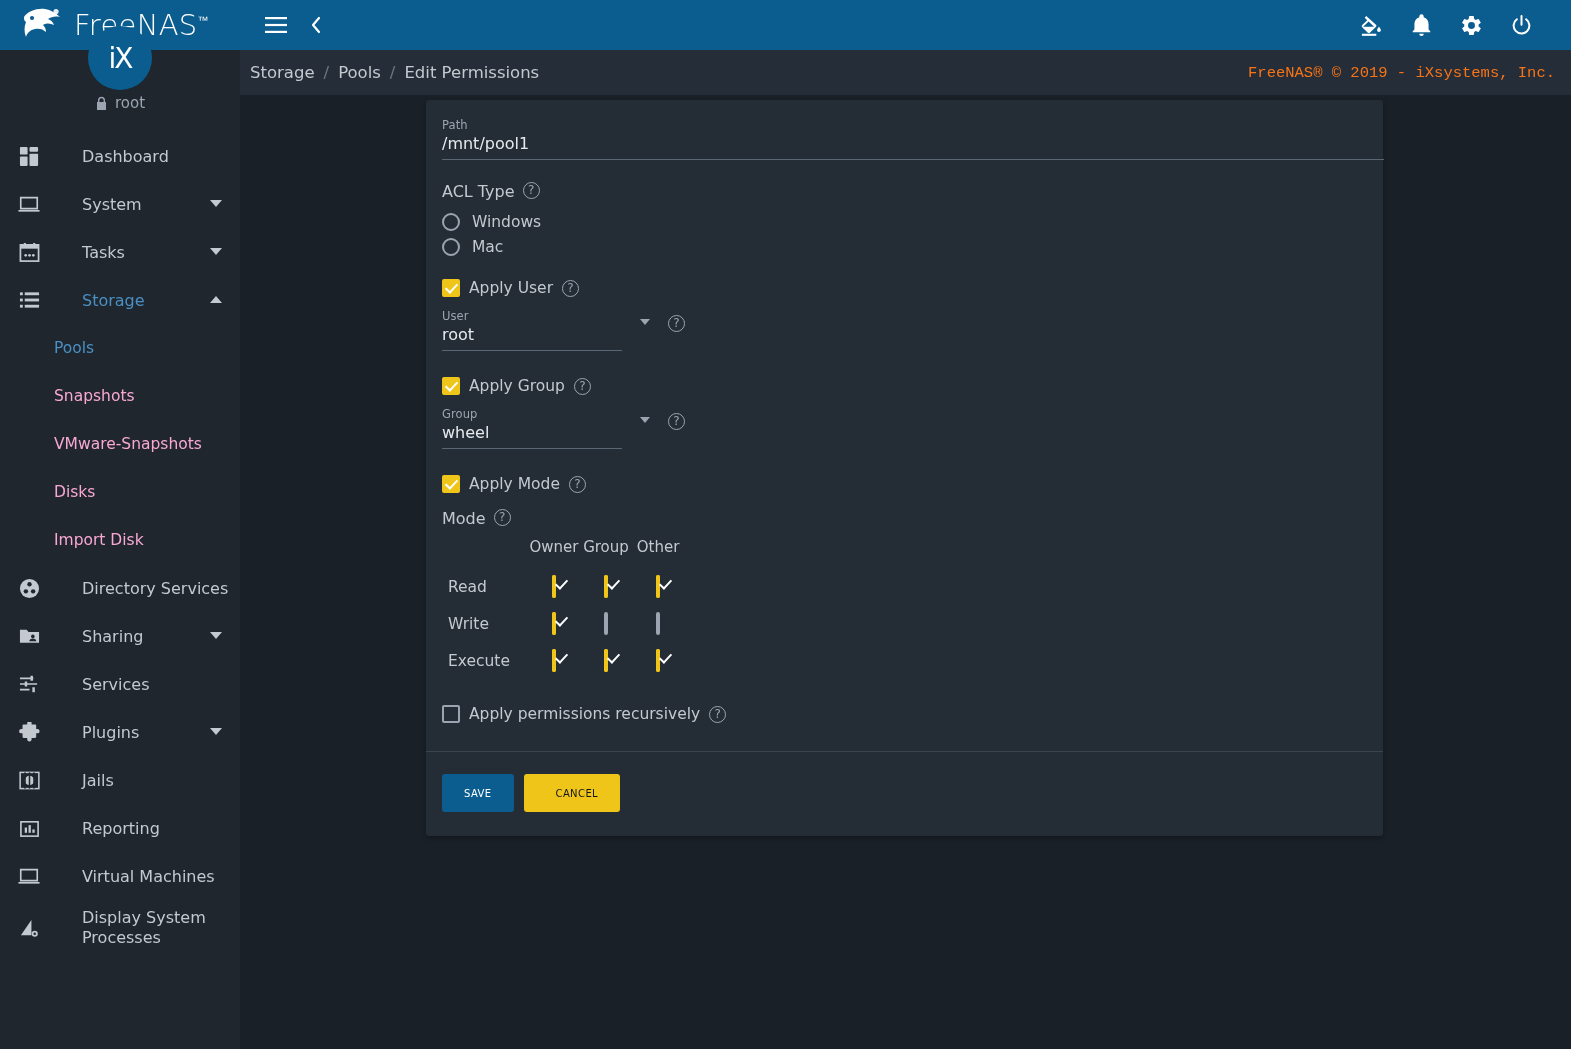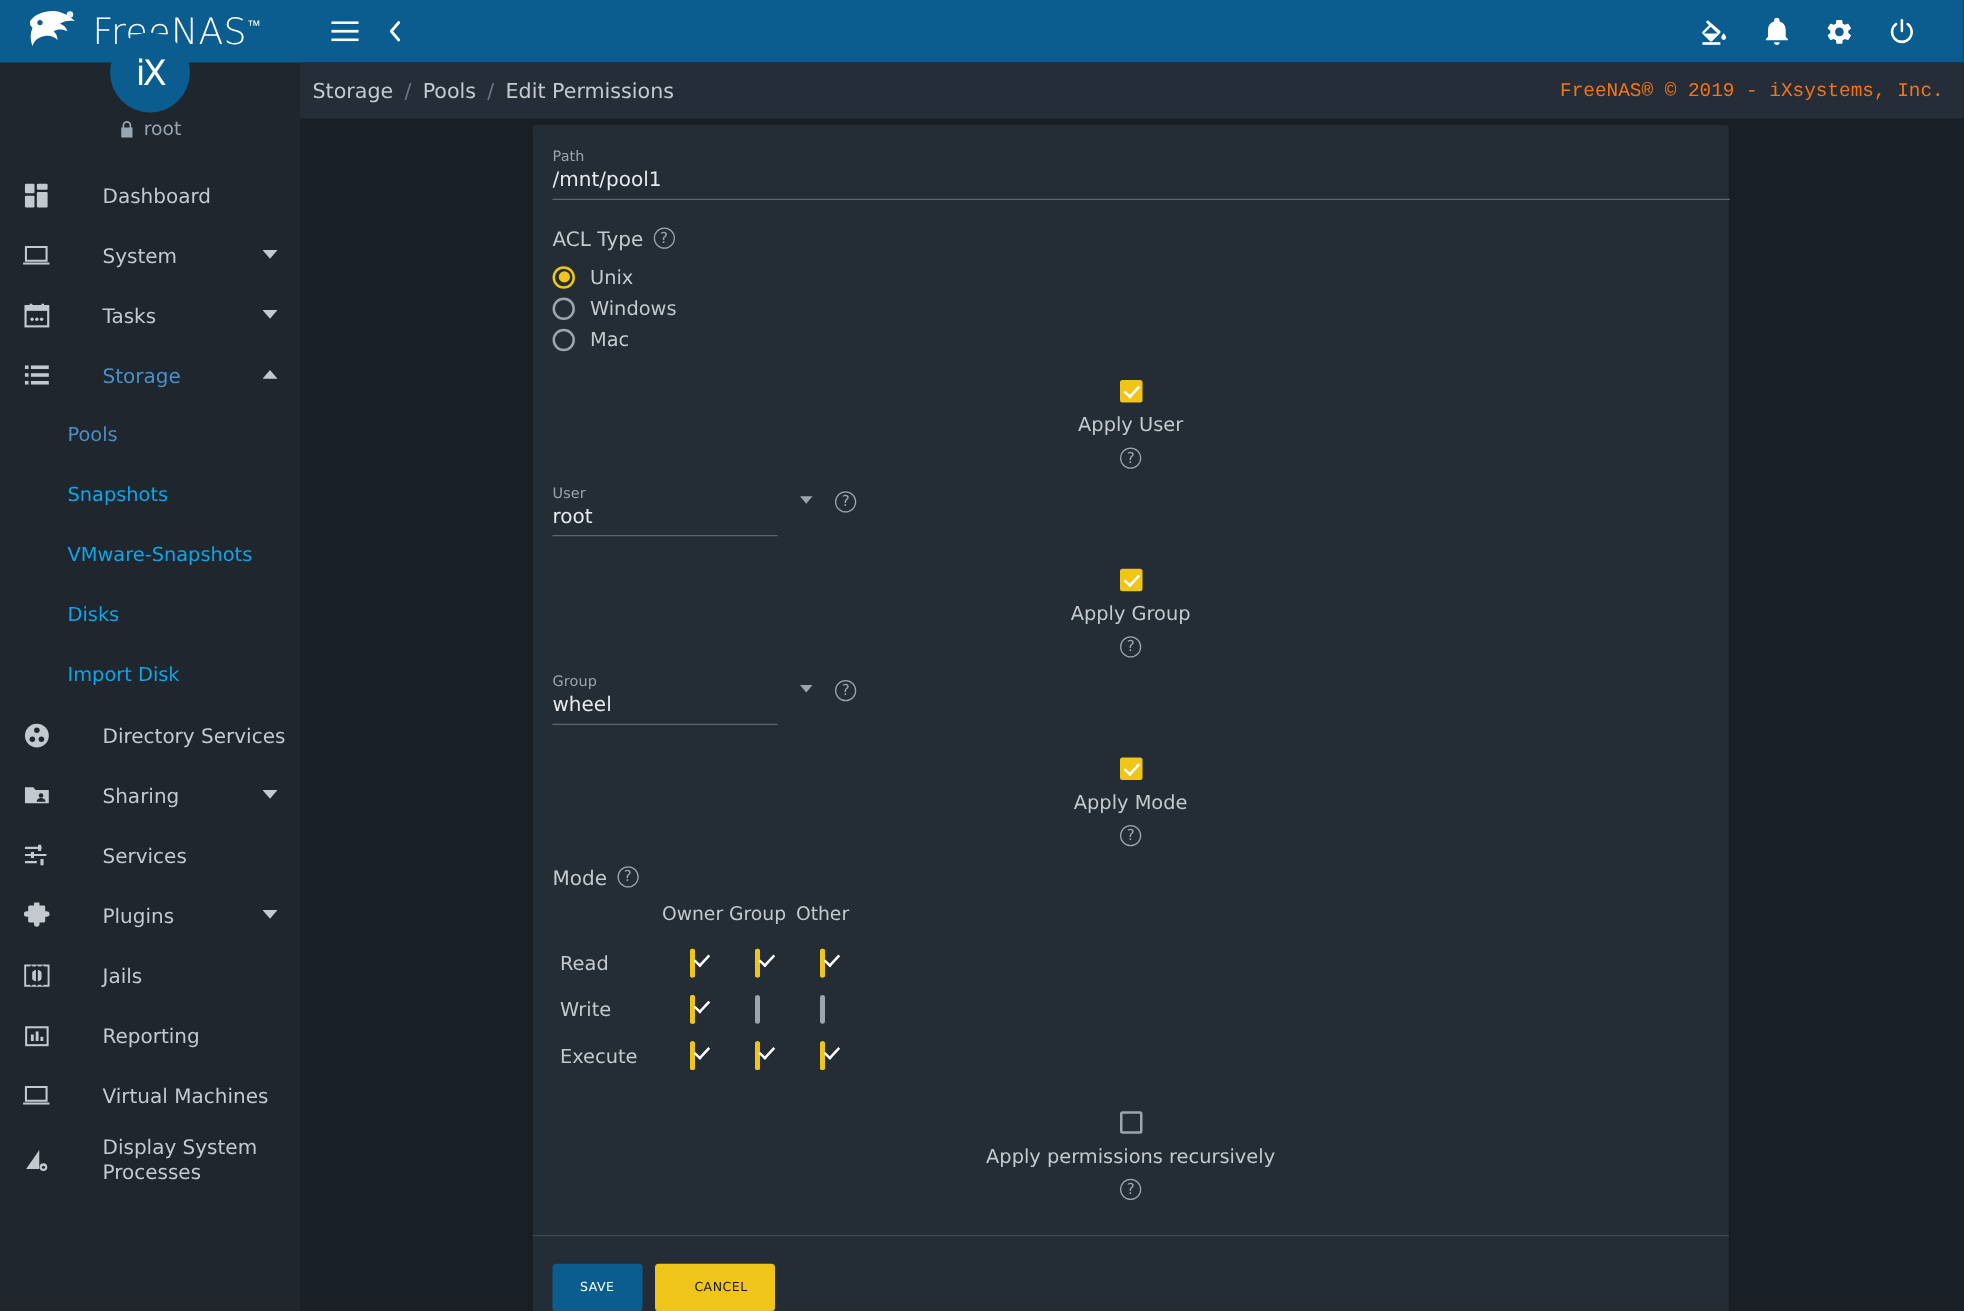--- a/index.html
+++ b/index.html
@@ -66,21 +66,21 @@
     margin-right: 14px;
   }
   .nav-item .ico svg { display: block; }
   .nav-item .lbl { flex: 1 1 auto; white-space: nowrap; }
   .nav-item .caret { width: 24px; flex: 0 0 24px; margin-right: 12px;
                      display: flex; align-items: center; justify-content: center; }
   .nav-item.active { color: #4a90c4; }
   .nav-item.active .ico svg { fill: #c3c9cf; }
   .sub-item {
     height: 48px; display: flex; align-items: center;
-    padding-left: 54px; color: #0ea5e9; font-size: 15.5px; cursor: pointer;
+    padding-left: 54px; color: #f9a8d4; font-size: 15.5px; cursor: pointer;
   }
   .sub-item.active { color: #4a90c4; }
   .nav-item.multiline { height: 56px; align-items: center; }
   .nav-item.multiline .lbl { white-space: normal; line-height: 1.25; max-width: 150px; }
 
   
   .right { flex: 1 1 auto; position: relative; }
   .topbar {
     height: 50px; background: #0b5d8f;
     display: flex; align-items: center; padding: 0 16px;
@@ -142,22 +142,22 @@
     display: flex; align-items: center; justify-content: center;
   }
   .radio.sel { border-color: #f0c51a; }
   .radio.sel::after {
     content: ""; width: 9px; height: 9px; border-radius: 50%;
     background: #f0c51a; display: block;
   }
   .radio-lbl { color: #c3c9cf; font-size: 15.5px; }
 
   .chk-row {
-    display: flex; align-items: center; gap: 9px;
-    margin: 20px 0 2px 0; cursor: pointer; flex-direction: column;
+    display: flex; align-items: flex-end; gap: 9px;
+    margin: 20px 0 2px 0; cursor: pointer;
   }
   .chkbox {
     width: 18px; height: 18px; flex: 0 0 18px;
     border: 2px solid #9aa5b1; border-radius: 2px;
     background: transparent; position: relative;
   }
   .chkbox.on {
     background: #f0c51a; border-color: #f0c51a;
   }
   .chkbox.on::after {
@@ -522,24 +522,20 @@
           <div class="field">
             <div class="fld-label">Path</div>
             <input class="fld-input path-field" readonly="" value="/mnt/pool1" style="">
           </div>
 
           <div class="block-label">
             <span>ACL Type</span>
             <span class="help">?</span>
           </div>
 
-          <div class="radio-row">
-            <span class="radio sel"></span>
-            <span class="radio-lbl">Unix</span>
-          </div>
           <div class="radio-row">
             <span class="radio"></span>
             <span class="radio-lbl">Windows</span>
           </div>
           <div class="radio-row">
             <span class="radio"></span>
             <span class="radio-lbl">Mac</span>
           </div>
 
           <div class="chk-row">

